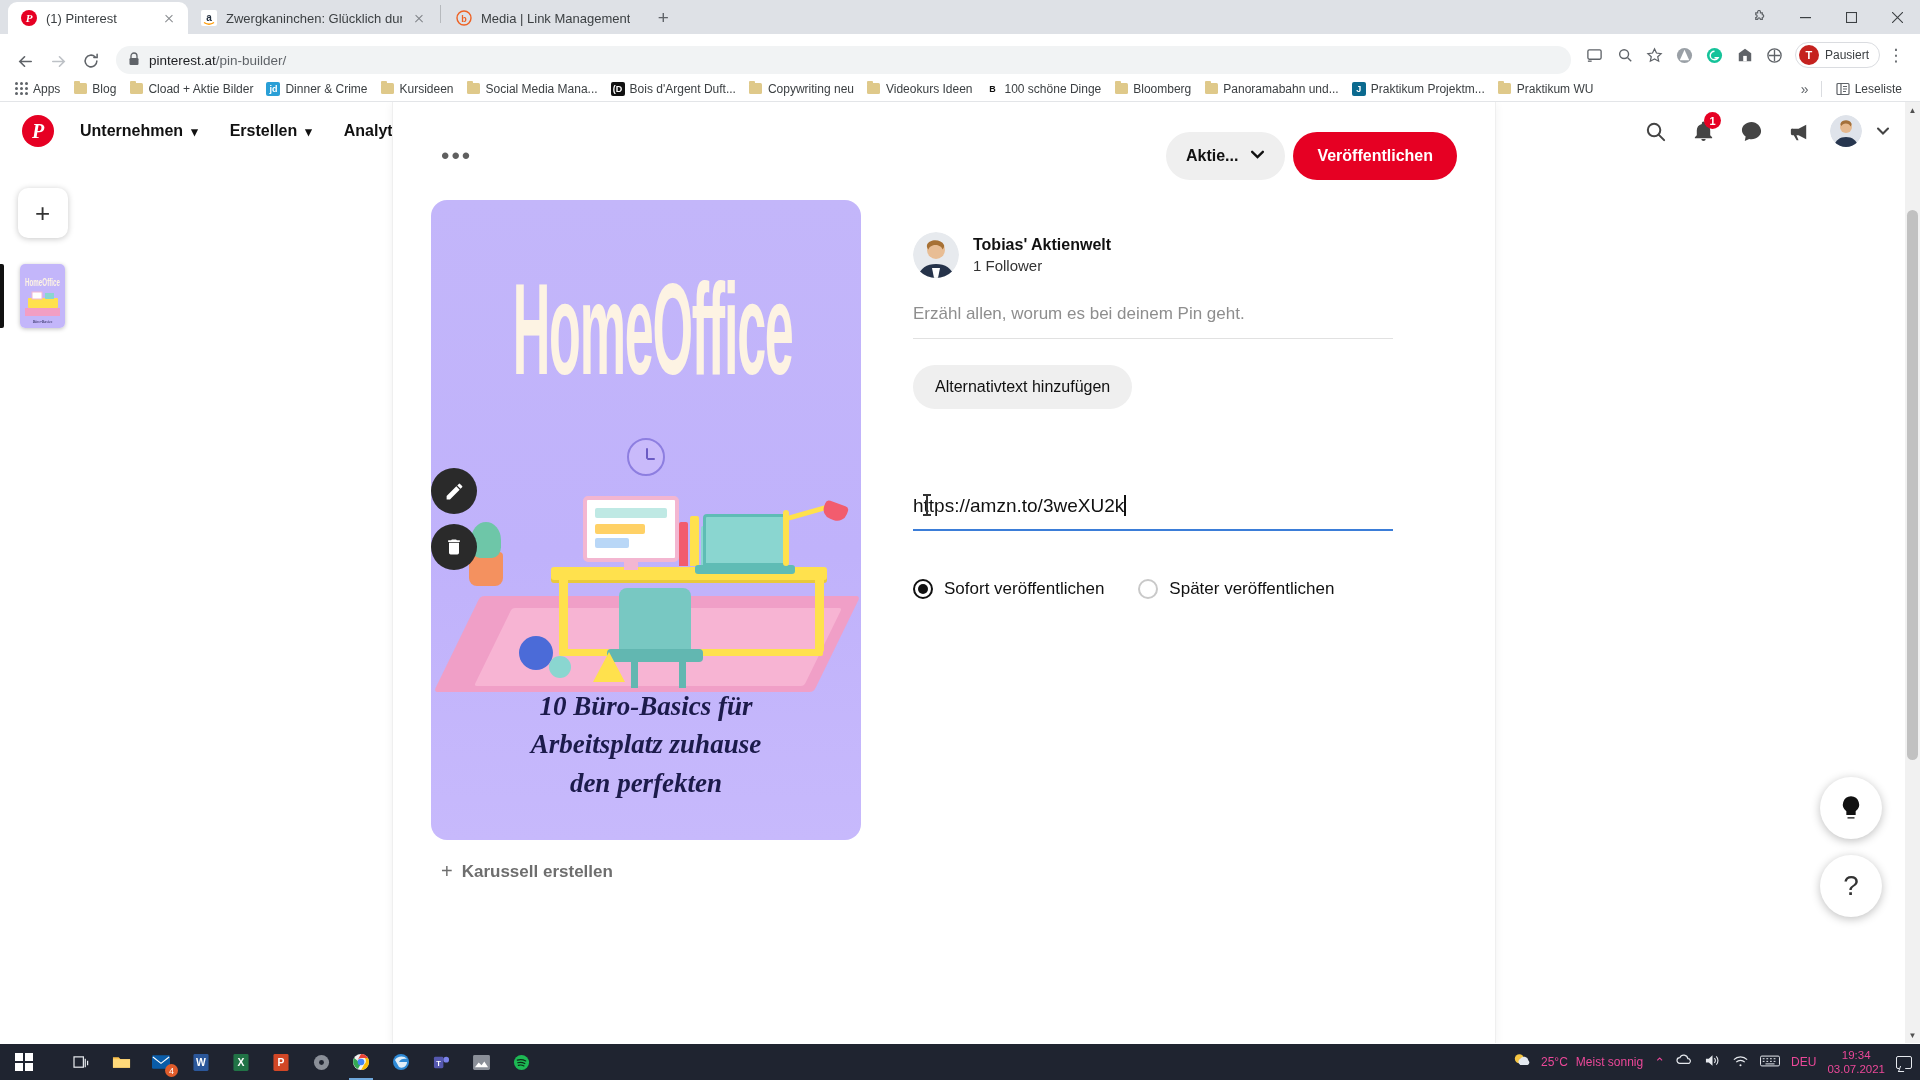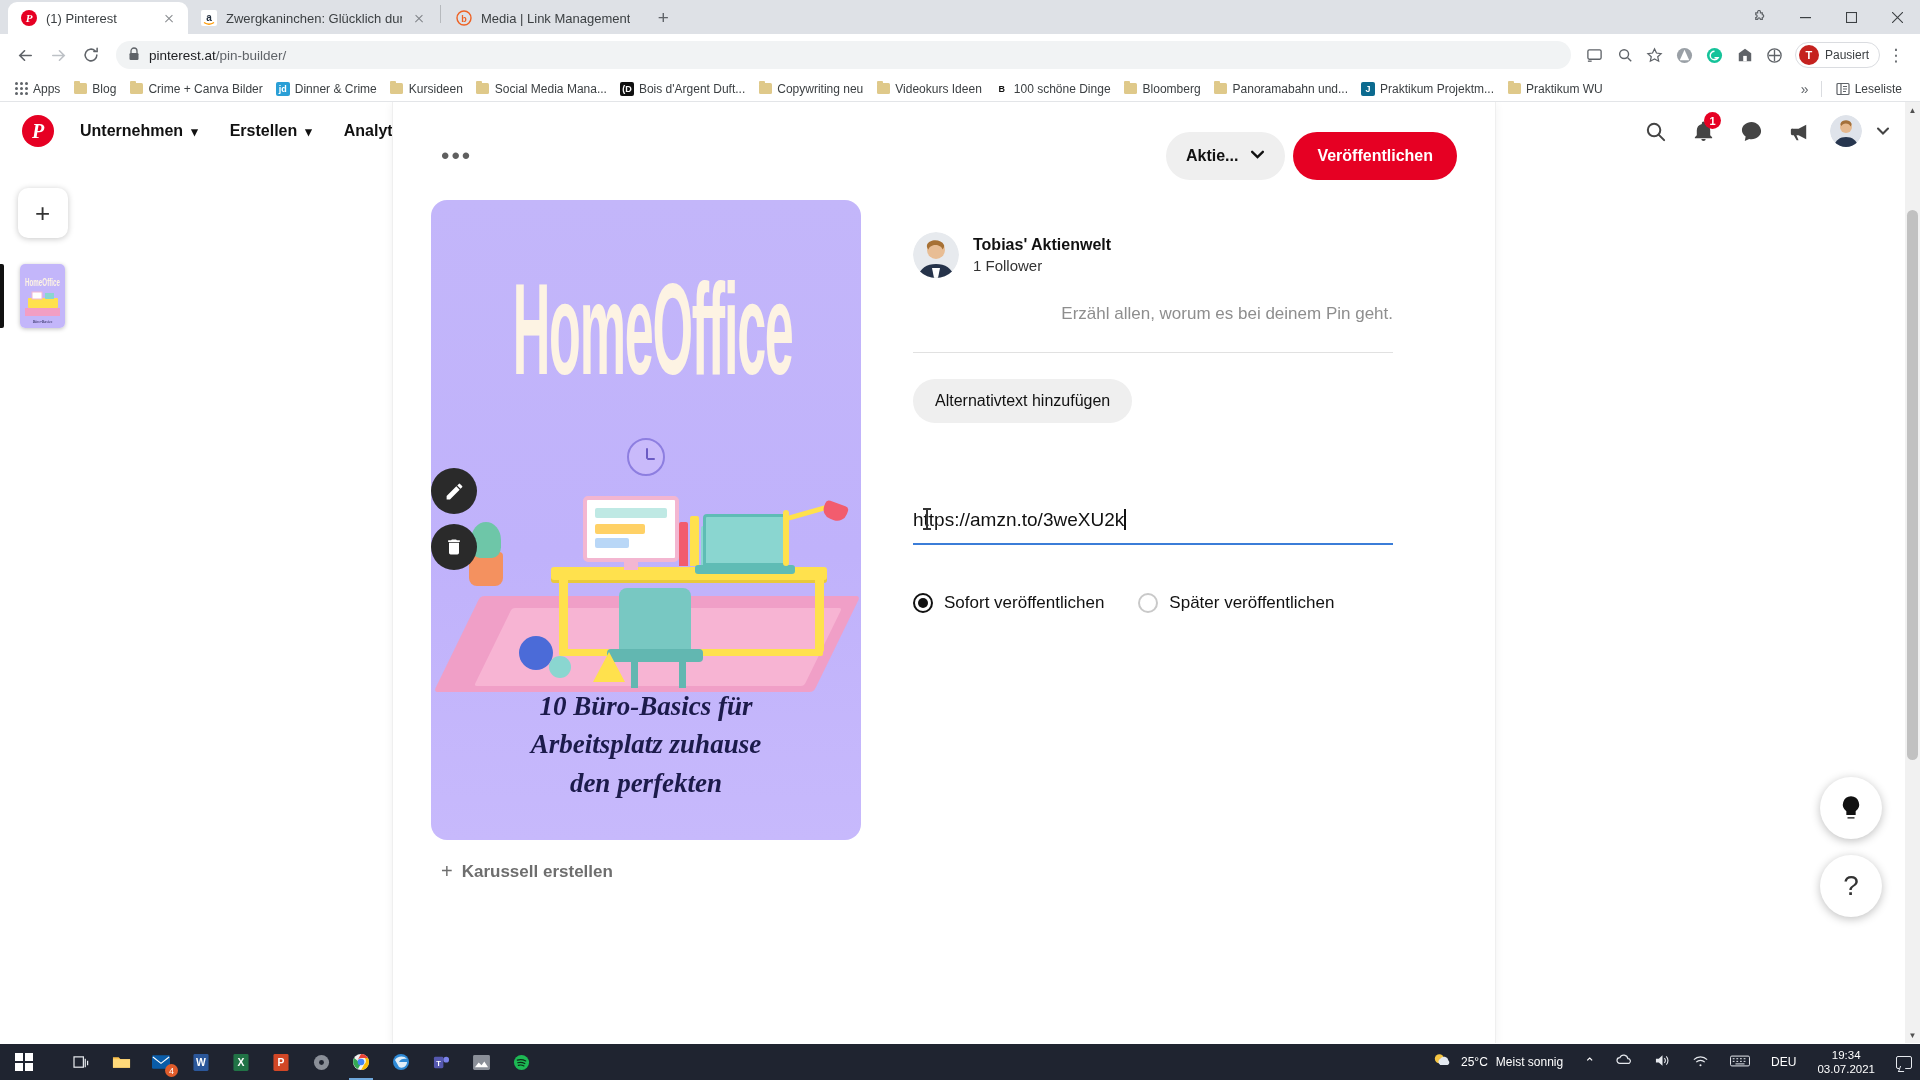--- a/index.html
+++ b/index.html
@@ -36,21 +36,21 @@
   .tab .tabclose::after  { transform:rotate(-45deg); }
   .tab-sep { width:1px; height:18px; background:#b6b9bd; align-self:center; margin:0 2px 6px 2px; }
   .newtab {
     width:28px; height:28px; margin:0 0 2px 8px; border-radius:50%;
     display:flex; align-items:center; justify-content:center; color:#5f6368; font-size:19px; font-weight:300;
   }
   .winctl { position:absolute; right:0; top:0; display:flex; height:34px; align-items:center; }
   .winbtn { width:46px; height:34px; display:flex; align-items:center; justify-content:center; color:#3c4043; }
 
   
-  .toolbar { height:42px; background:#fff; display:flex; align-items:center; padding:18px 10px; gap:3px; }
+  .toolbar { height:42px; background:#fff; display:flex; padding:12px 10px; gap:3px; }
   .navbtn { width:30px; height:30px; display:flex; align-items:center; justify-content:center; color:#5f6368; flex:0 0 30px; }
   .navbtn.dim { color:#bdc1c6; }
   .omnibox {
     flex:1 1 auto; height:28px; background:#f1f3f4; border-radius:14px;
     display:flex; align-items:center; gap:9px; padding:0 12px; margin:0 7px;
     font-size:13.5px; color:#202124;
   }
   .omnibox .url { color:#5f6368; }
   .omnibox .url b { color:#202124; font-weight:400; }
   .tb-icons { display:flex; align-items:center; gap:2px; }
@@ -202,21 +202,21 @@
   .pin-title-field {
     font-size:38px; font-weight:700; color:#6e6e6e; line-height:1.25;
     padding-bottom:14px; border-bottom:1px solid #e1e1e1; max-width:480px;
   }
   .author { display:flex; align-items:center; gap:14px; margin-top:26px; }
   .author-av { width:46px;height:46px;border-radius:50%;overflow:hidden;flex:0 0 46px; }
   .author-name { font-size:16px; font-weight:700; color:#111; }
   .author-sub { font-size:15px; color:#333; margin-top:3px; }
   .desc-field {
     margin-top:26px; font-size:17px; color:#8e8e8e;
-    padding-bottom:28px; border-bottom:1px solid #e1e1e1; max-width:480px;text-align:right;
+    padding-bottom:14px; border-bottom:1px solid #e1e1e1; max-width:480px;
   }
   .btn-alt {
     margin-top:26px; background:#efefef; color:#111; border:none; border-radius:22px;
     height:44px; padding:0 22px; font-size:16px; font-weight:400; font-family:inherit;
   }
   .link-field {
     margin-top:86px; font-size:19px; color:#111;
     padding-bottom:12px; border-bottom:2px solid #3b7dd8; max-width:480px; position:relative;
   }
   .caret { display:inline-block; width:1.5px; height:21px; background:#111; vertical-align:-4px; }
@@ -252,21 +252,21 @@
     display:flex;align-items:center;gap:9px;padding:0 10px;font-size:12.5px;color:#cfd3da;
   }
   .tb-apps { display:flex; align-items:center; gap:2px; margin-left:14px; }
   .tbapp { width:38px;height:36px;display:flex;align-items:center;justify-content:center;position:relative;}
   .tbapp.active::after{content:"";position:absolute;bottom:0;left:7px;right:7px;height:2px;background:#6fa8dc;}
   .tbapp .cnt {
     position:absolute; right:2px; bottom:3px; background:#e05c2b; color:#fff;
     font-size:9px; min-width:13px; height:13px; border-radius:7px;
     display:flex;align-items:center;justify-content:center;padding:0 2px;
   }
-  .tray { margin-left:auto; display:flex; align-items:center; gap:21px; padding-right:8px; font-size:12px; color:#ffffff;}
+  .tray { margin-left:auto; display:flex; align-items:center; gap:11px; padding-right:8px; font-size:12px; color:#ec4899;}
   .tray .wx { display:flex; align-items:center; gap:8px; }
   .clock { text-align:center; line-height:1.25; font-size:11.5px; }
   .notif-box { width:16px;height:13px;border:1.5px solid #e6e9ee; border-radius:2px; position:relative; }
   .notif-box::after{content:"";position:absolute;left:2px;bottom:-4px;width:5px;height:5px;background:#1f2430;border-left:1.5px solid #e6e9ee;border-bottom:1.5px solid #e6e9ee;transform:skewX(-20deg);}
 </style>
 </head>
 <body>
 
 <div class="browser">
 
@@ -431,21 +431,21 @@
     <div class="bm">
         <span class="bmico">
           <span class="folder"></span>
         </span>
         <span>Blog</span>
       </div>
     <div class="bm">
         <span class="bmico">
           <span class="folder"></span>
         </span>
-        <span>Crime + Canva Bilder</span>
+        <span>Cload + Aktie Bilder</span>
       </div>
     <div class="bm">
         <span class="bmico">
           <span class="sq" style="background:#2a9fd6;">jd</span>
         </span>
         <span>Dinner &amp; Crime</span>
       </div>
     <div class="bm">
         <span class="bmico">
           <span class="folder"></span>

